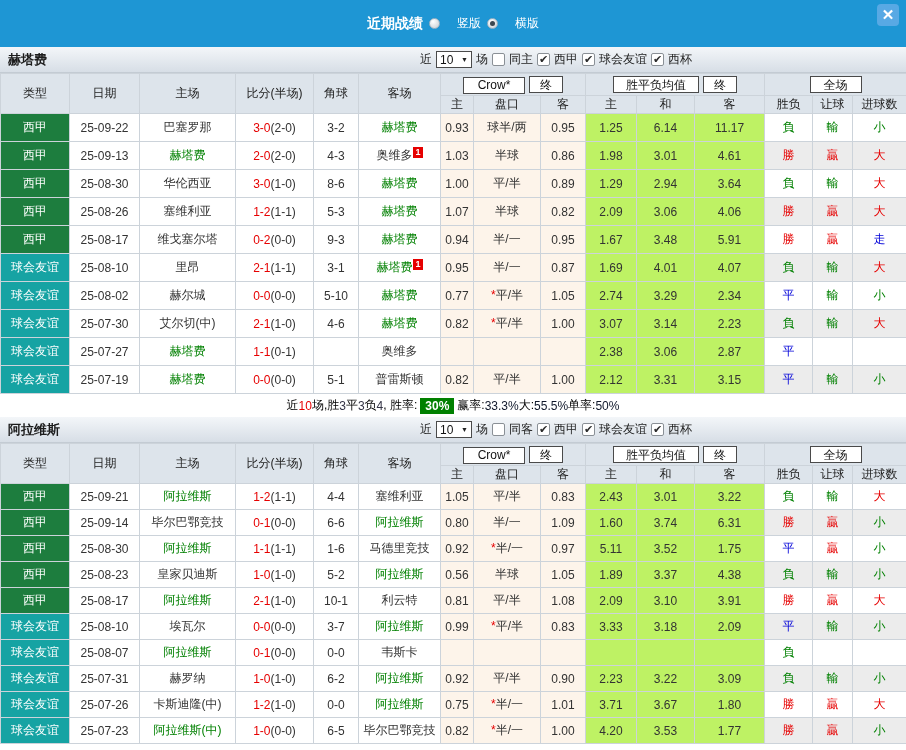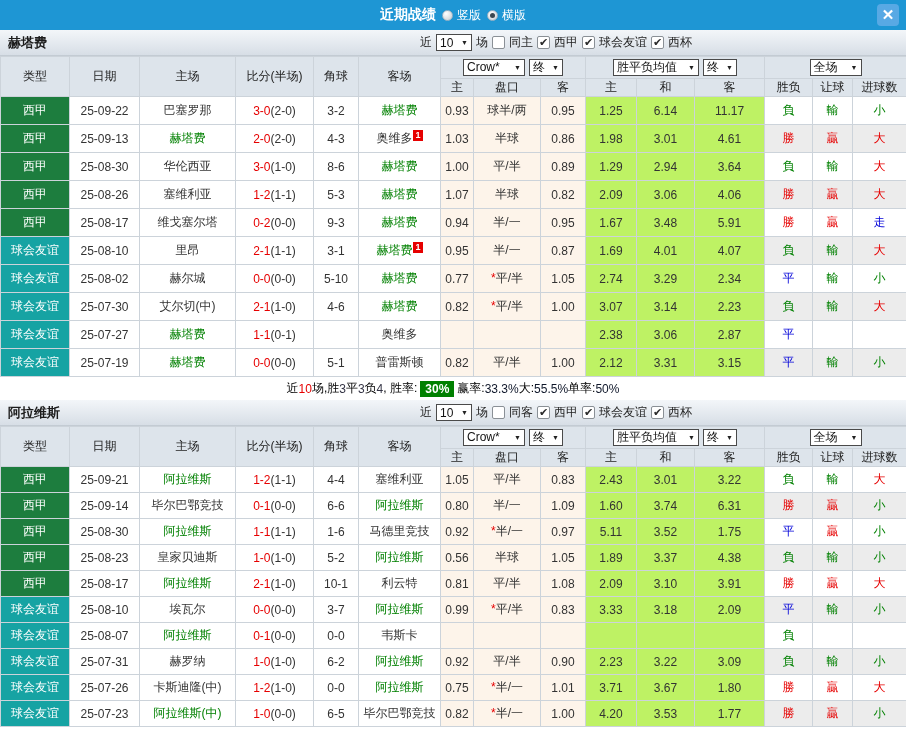--- a/index.html
+++ b/index.html
@@ -5,26 +5,26 @@
   * { box-sizing: border-box; margin: 0; padding: 0; }
   body {
     width: 906px; height: 750px; overflow: hidden;
     background: #fff; font-family: "Liberation Sans", sans-serif;
     font-size: 12px; color: #333;
   }
   .window { width: 906px; }
 
   
   .titlebar {
-    height: 30px; background: #1e96d4; position: relative;
+    height: 47px; background: #1e96d4; position: relative;
     display: flex; align-items: center; justify-content: center;
   }
   .title-group { display: flex; align-items: center; gap: 6px; color: #fff; }
   .title { font-weight: bold; font-size: 14px; }
-  .radio-opt { display: inline-flex; align-items: center; gap: 4px; font-size: 12px; cursor: pointer; }
+  .radio-opt { display: inline-flex; align-items: center; gap: 17px; font-size: 12px; cursor: pointer; }
   .radio {
     width: 11px; height: 11px; border-radius: 50%;
     background: radial-gradient(circle at 35% 30%, #ffffff, #c7ccd1);
     border: 1px solid #9fb4c4; position: relative; display: inline-block;
   }
   .radio.checked::after {
     content: ""; position: absolute; left: 2px; top: 2px;
     width: 5px; height: 5px; border-radius: 50%; background: #3a4650;
   }
   .close {
@@ -57,21 +57,21 @@
   
   table { border-collapse: collapse; table-layout: fixed; width: 906px; }
   th, td {
     border: 1px solid #ccd3da; text-align: center; vertical-align: middle;
     overflow: hidden; white-space: nowrap; font-weight: normal;
   }
   thead th { background: #dde4eb; color: #222; }
   thead tr.hA th { height: 22px; }
   thead tr.hB th { height: 17px; }
   thead .selth { background: #dde4eb; }
-  thead .sel { margin: 0 2px; }
+  thead .sel { margin: 0 2px; flex-direction: column; }
   .sec0 tbody td { height: 28px; }
   .sec1 tbody td { height: 26px; }
   td.type-league  { background: #1d7d3e; color: #fff; }
   td.type-friendly{ background: #16a3a3; color: #fff; }
   td.odds { background: #fdf4ea; }
   td.avg  { background: #bef264; }
   td.res  { background: #fff; }
   td.res.even { background: #ececec; }
   .g { color: #008000; }
   .r { color: #e60000; }

